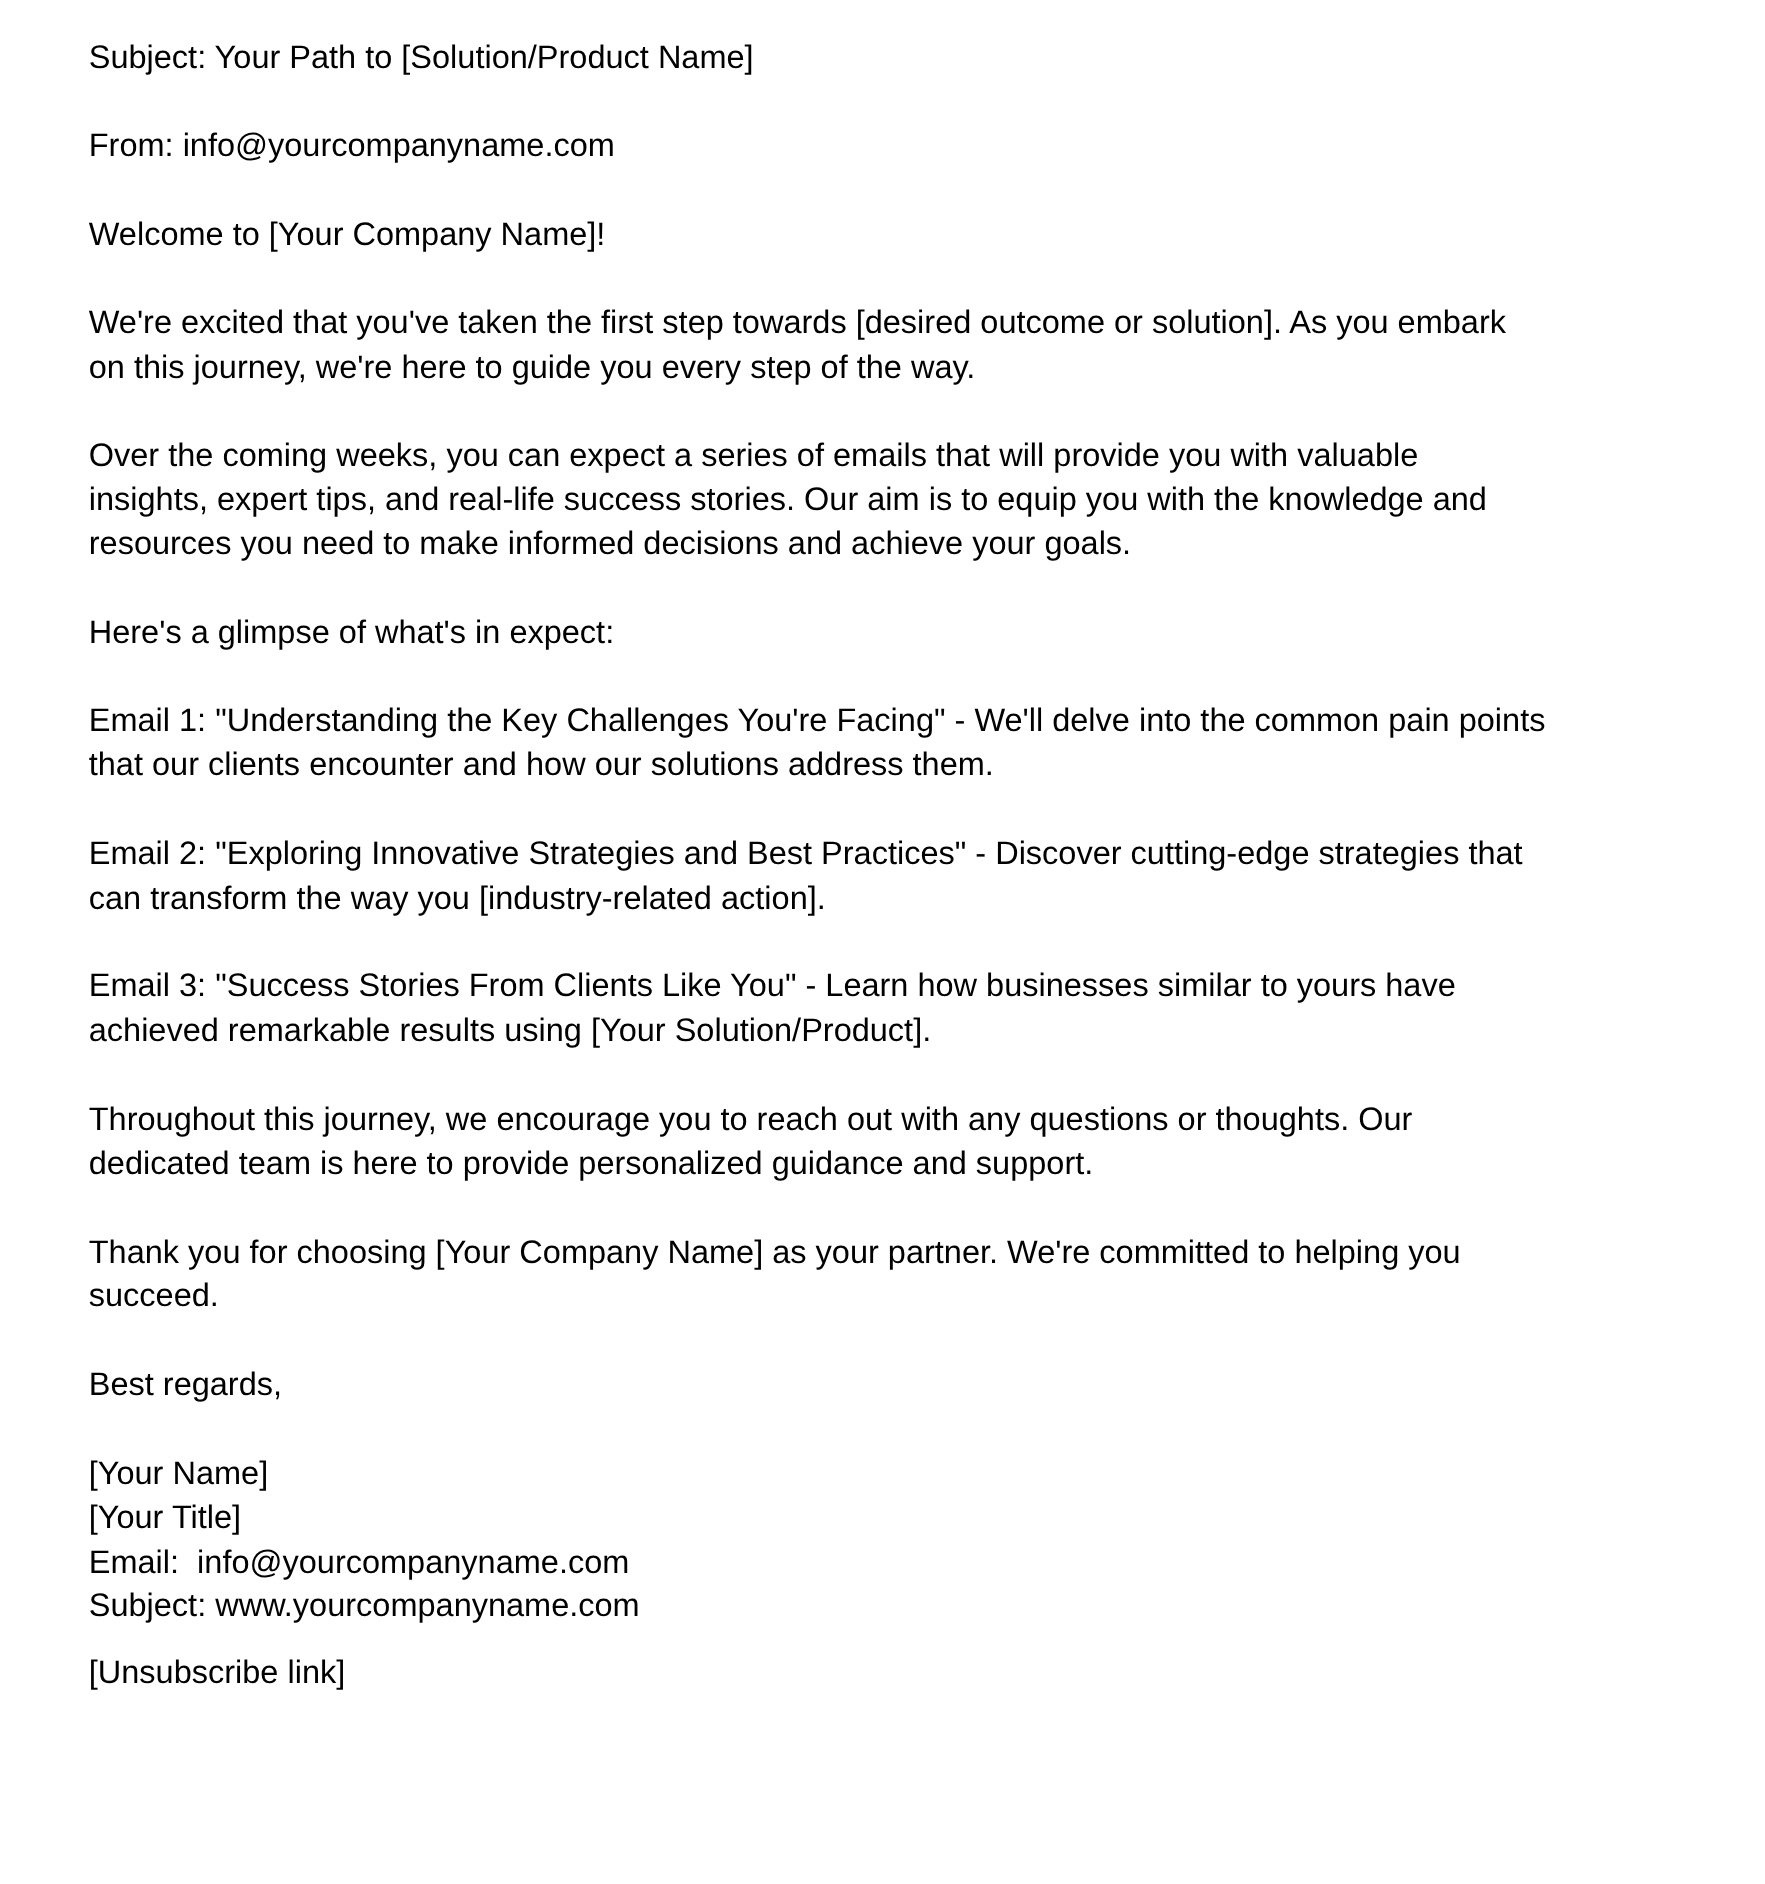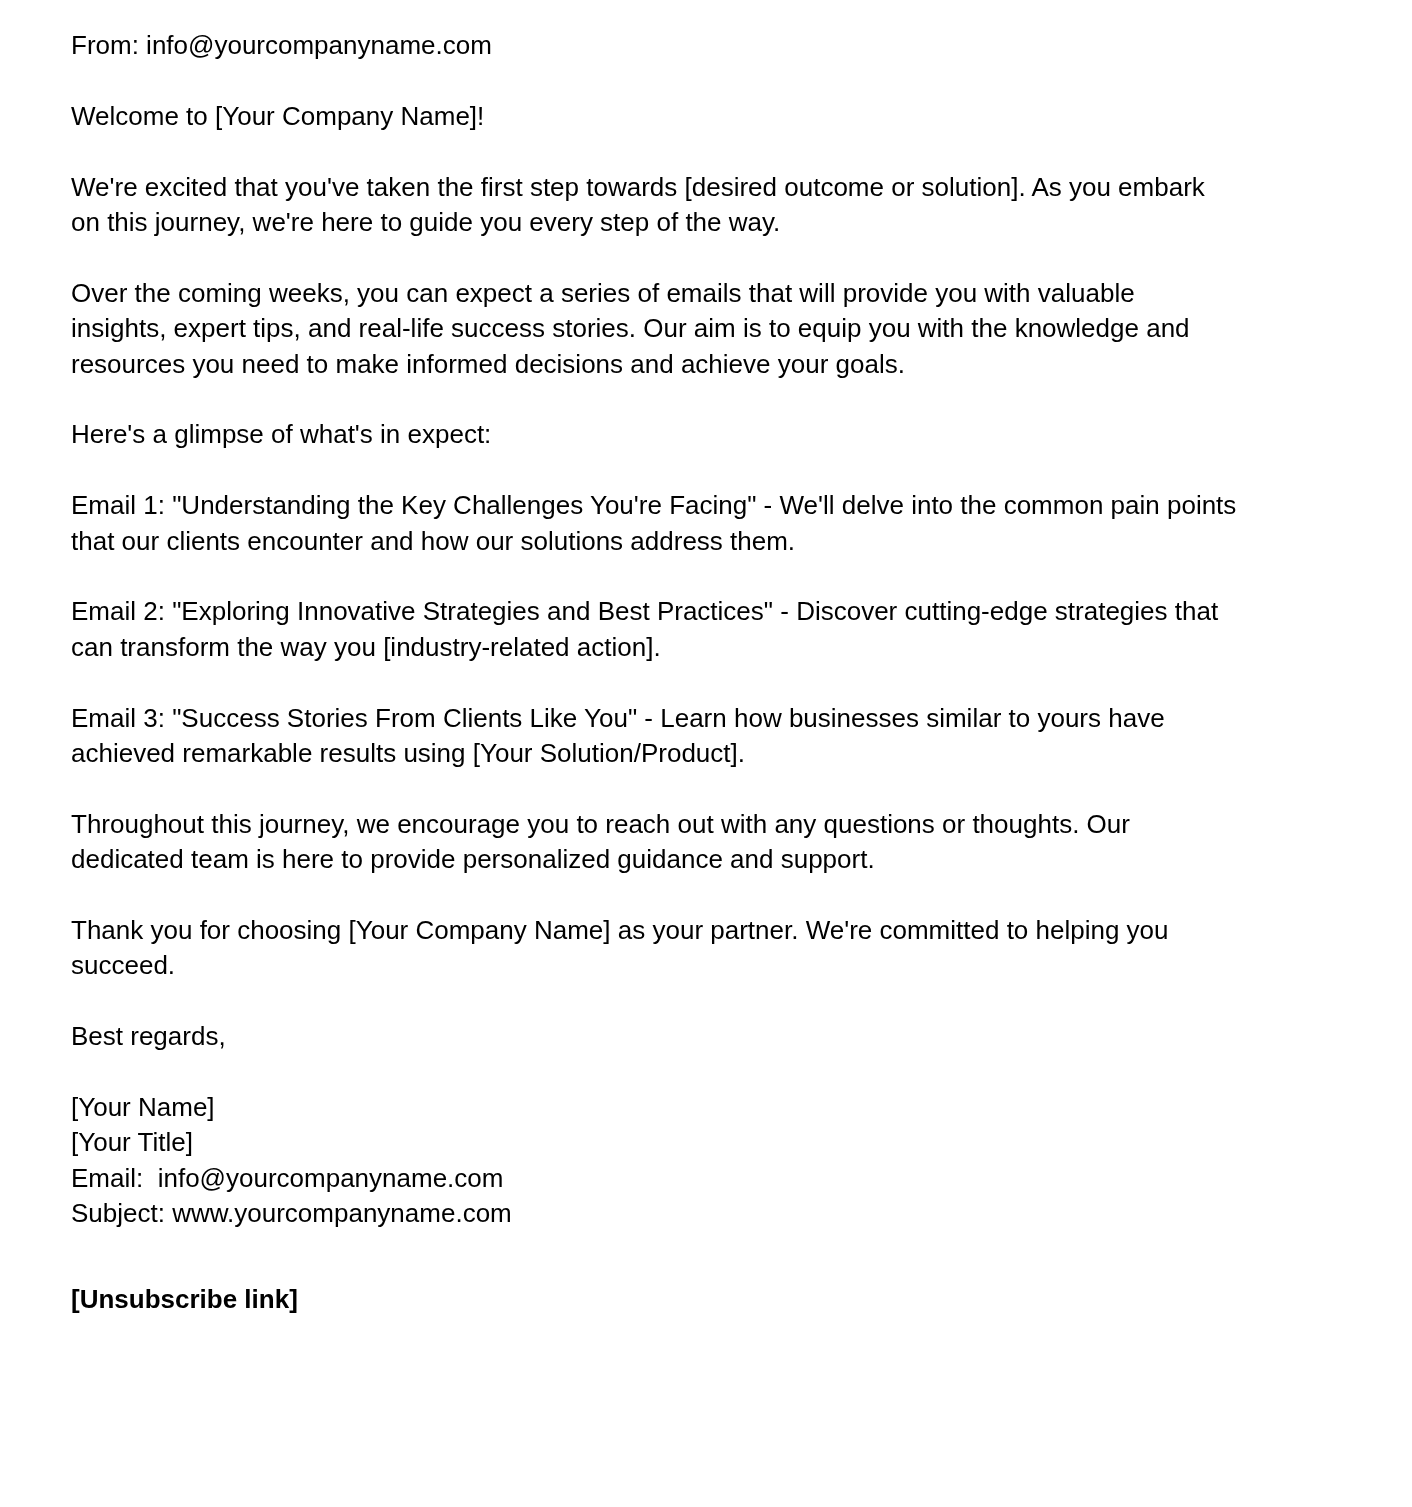--- a/index.html
+++ b/index.html
@@ -17,35 +17,35 @@
     width: 1412px;
     box-sizing: border-box;
     padding: 28px 64px 30px 71px;
     min-height: 1507px;
   }
   .para {
     margin: 0 0 35.4px 0;
     white-space: pre-wrap;
   }
   .sig-block {
-    margin: 0 0 50px 0;
+    margin: 0 0 18px 0;
   }
   .sig-line {
     margin: 0;
     white-space: pre-wrap;
   }
   .para:last-child {
     margin-bottom: 0;
-    font-weight: bold;
   }
 </style>
 </head>
 <body>
 
 <div class="doc">
+  <p class="para">Subject: Your Path to [Solution/Product Name]</p>
   <p class="para">From: info@yourcompanyname.com</p>
   <p class="para">Welcome to [Your Company Name]!</p>
   <p class="para">We're excited that you've taken the first step towards [desired outcome or solution]. As you embark
 on this journey, we're here to guide you every step of the way.</p>
   <p class="para">Over the coming weeks, you can expect a series of emails that will provide you with valuable
 insights, expert tips, and real-life success stories. Our aim is to equip you with the knowledge and
 resources you need to make informed decisions and achieve your goals.</p>
   <p class="para">Here's a glimpse of what's in expect:</p>
   <p class="para">Email 1: "Understanding the Key Challenges You're Facing" - We'll delve into the common pain points
 that our clients encounter and how our solutions address them.</p>

